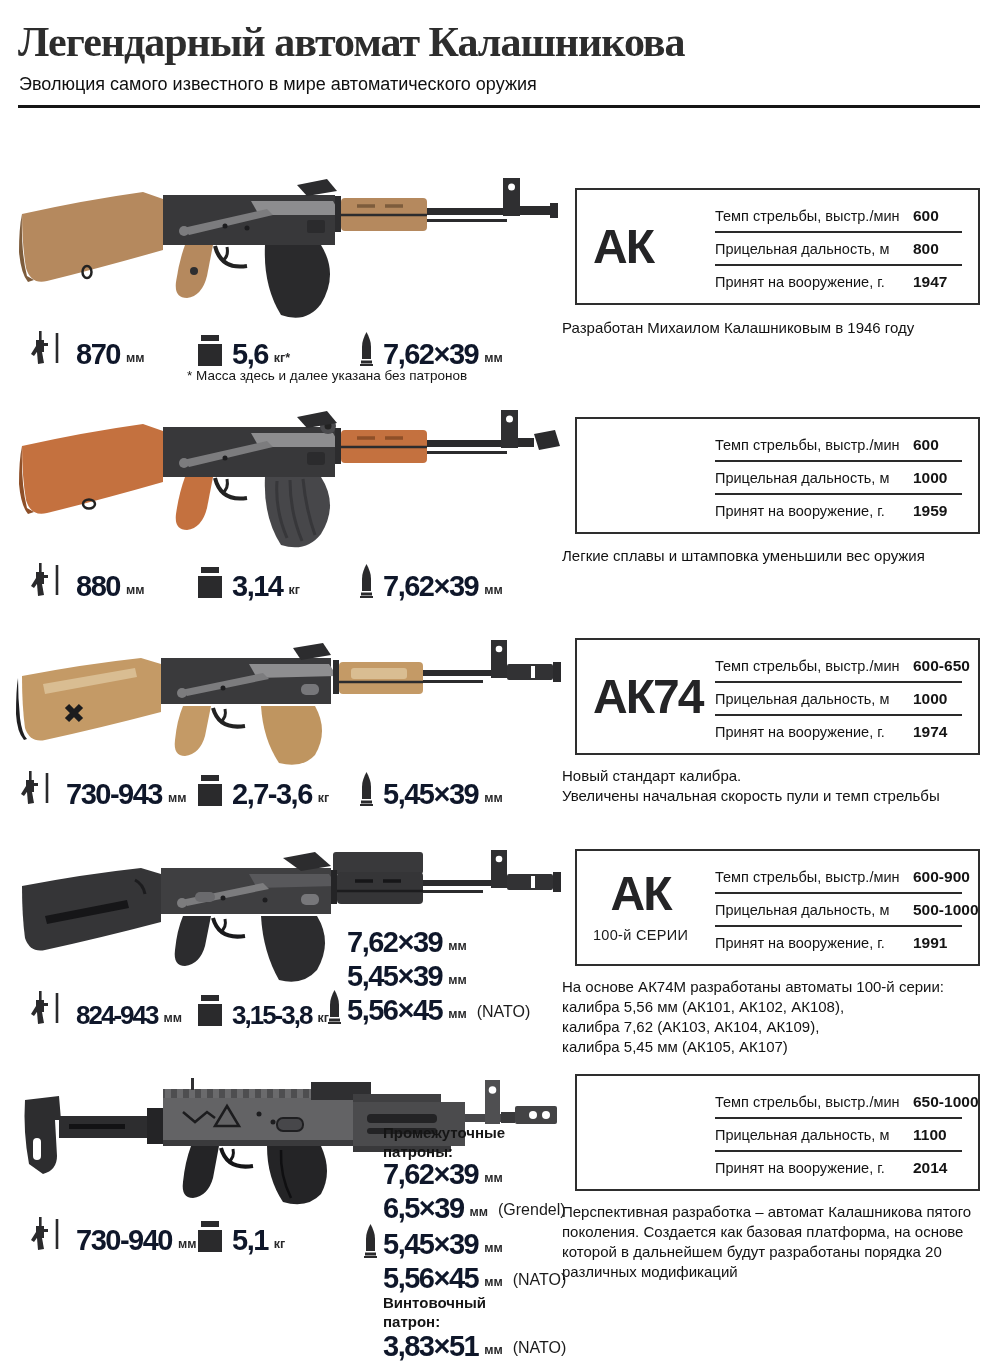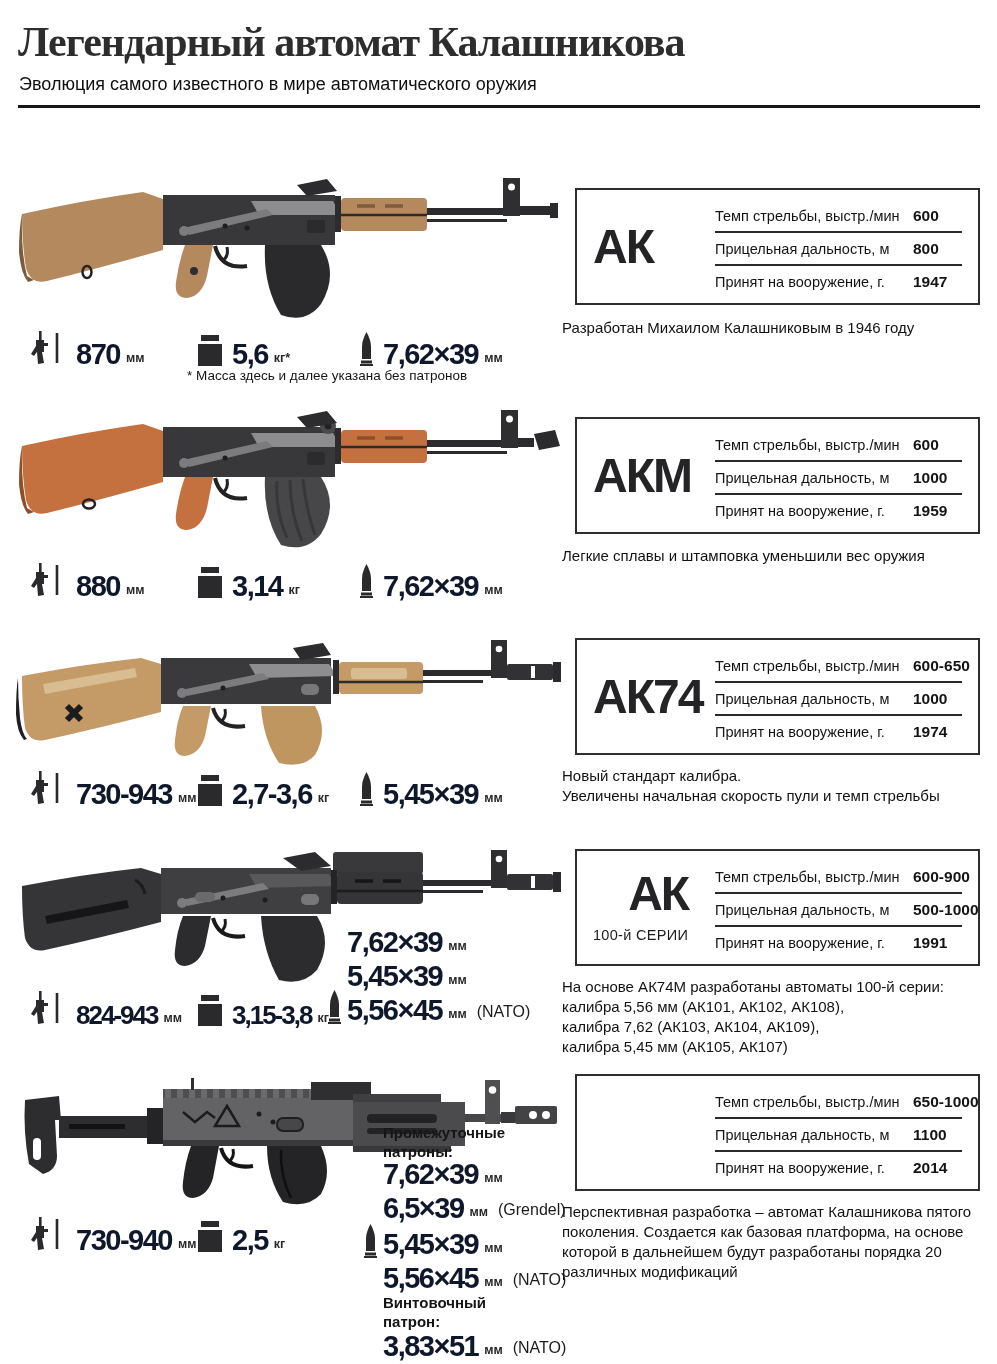--- a/index.html
+++ b/index.html
@@ -5,21 +5,21 @@
   html,body{margin:0;padding:0}
   body{width:997px;height:1364px;background:#fff;position:relative;overflow:hidden;
        font-family:"Liberation Sans",sans-serif;color:#1e1e1e}
   .abs{position:absolute}
   .title{left:18px;top:18px;font-family:"Liberation Serif",serif;font-weight:bold;
          font-size:42px;letter-spacing:-1px;color:#2d2d2d}
   .subtitle{left:19px;top:74px;font-size:18px;color:#101010}
   .rule{left:18px;width:962px;top:105px;height:3px;background:#161616}
   .rifle{left:15px;width:548px}
   .card{left:575px;width:405px;height:117px;border:2px solid #2e2e2e;box-sizing:border-box;background:#fff}
-  .model-wrap{position:absolute;left:16px;top:0;bottom:0;display:flex;flex-direction:column;justify-content:center;align-items:flex-end}
+  .model-wrap{position:absolute;left:16px;top:0;bottom:0;display:flex;flex-direction:column;justify-content:center;align-items:center}
   .model{font-weight:bold;font-size:48px;letter-spacing:-2px;color:#242426;line-height:.9}
   .model-sub{font-size:14.5px;color:#1b1b1b;margin-top:11px;letter-spacing:.3px}
   .spec-table{position:absolute;left:138px;right:16px;top:10px}
   .spec-row{position:relative;height:31px;display:flex;align-items:center}
   .spec-row.b{border-bottom:2px solid #2a2a2a}
   .spec-label{font-size:14.5px;color:#141414}
   .spec-value{position:absolute;left:198px;font-weight:bold;font-size:15.5px;color:#141414;white-space:nowrap}
   .desc{left:562px;width:414px;font-size:15px;line-height:1.33;white-space:pre-line;color:#121212}
   .statrow{height:38px}
   .stat{position:absolute;bottom:0;display:flex;align-items:flex-end;white-space:nowrap}
@@ -151,23 +151,20 @@
   <line x1="370" y1="46" x2="388" y2="46" stroke="#8e4f28" stroke-width="3.5"></line>
   <rect x="412" y="48" width="100" height="7" fill="#2b2b2d"></rect>
   <rect x="412" y="59" width="80" height="3" fill="#2b2b2d"></rect>
   <rect x="486" y="18" width="17" height="38" fill="#2f2f31"></rect>
   <circle cx="494.5" cy="27" r="3.5" fill="#ffffff"></circle>
   <rect x="503" y="46" width="16" height="9" fill="#2b2b2d"></rect>
   <polygon points="519,42 540,38 545,54 524,58" fill="#2b2b2d"></polygon>
 </svg>
 
 <div class="abs card" style="top:417px">
-  <div class="model-wrap">
-    <div class="model">АКМ</div>
-  </div>
   <div class="spec-table">
     <div class="spec-row b">
       <span class="spec-label">Темп стрельбы, выстр./мин</span>
       <span class="spec-value">600</span>
     </div>
     <div class="spec-row b">
       <span class="spec-label">Прицельная дальность, м</span>
       <span class="spec-value">1000</span>
     </div>
     <div class="spec-row">
@@ -255,21 +252,21 @@
     <div class="spec-row">
       <span class="spec-label">Принят на вооружение, г.</span>
       <span class="spec-value">1974</span>
     </div>
   </div>
 </div>
 <div class="abs desc" style="top:766px">Новый стандарт калибра.
 Увеличены начальная скорость пули и темп стрельбы</div>
 
 <div class="abs statrow" style="top:768px;left:0;width:570px">
-  <div class="stat" style="left:30px">
+  <div class="stat" style="left:20px">
     <svg width="36" height="36" viewBox="0 0 36 36">
       <rect x="9" y="1" width="2.6" height="9" fill="#2a2a2c"></rect>
         <rect x="6" y="10" width="8" height="12" fill="#2a2a2c"></rect>
       <path d="M6,16 L1,24 L4,26 L9,19 Z" fill="#2a2a2c"></path>
         <path d="M7,22 L12,22 L14,33 L8,34 Z" fill="#2a2a2c"></path>
       <rect x="13" y="13" width="5" height="3" fill="#2a2a2c"></rect>
       <line x1="27" y1="3" x2="27" y2="33" stroke="#2a2a2c" stroke-width="2.6"></line>
     </svg>
     <span class="num">730-943</span>
     <span class="unit">мм</span>
@@ -488,16 +485,16 @@
       <line x1="27" y1="3" x2="27" y2="33" stroke="#2a2a2c" stroke-width="2.6"></line>
     </svg>
     <span class="num">730-940</span>
     <span class="unit">мм</span>
   </div>
   <div class="stat" style="left:198px">
     <svg width="24" height="31" viewBox="0 0 24 31">
       <rect x="3" y="0" width="18" height="6" fill="#2a2a2c"></rect>
         <rect x="0" y="9" width="24" height="22" fill="#2a2a2c"></rect>
     </svg>
-    <span class="num">2,5</span>
+    <span class="num">5,1</span>
     <span class="unit">кг</span>
   </div>
 </div>
 
 </body></html>

